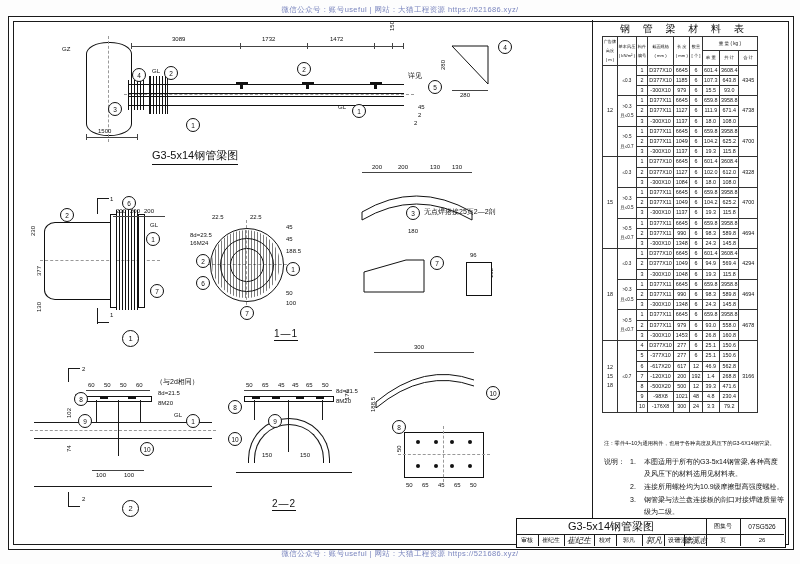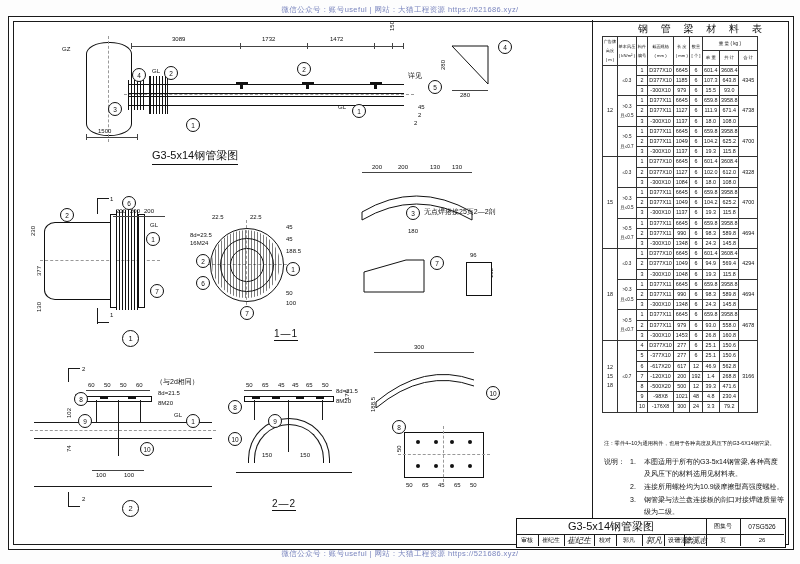--- a/index.html
+++ b/index.html
@@ -45,21 +45,21 @@
   .ell{position:absolute;border:1px solid #111;border-radius:50%;background:#fff;}
   .arcbox{position:absolute;border:1px solid #111;border-bottom:none;
           border-radius:140px 140px 0 0;background:transparent;}
   .tri{position:absolute;width:0;height:0;}
 
   
   .mtbl{position:absolute;border-collapse:collapse;font-size:5.4px;background:#fff;}
   .mtbl td,.mtbl th{border:.6px solid #333;text-align:center;padding:0;
                     height:9.2px;line-height:9.2px;font-weight:normal;}
   .mtbl th{font-size:5.4px;}
-  .tbl-title{position:absolute;font-size:10px;letter-spacing:5px;white-space:nowrap;margin-left:18px;}
+  .tbl-title{position:absolute;font-size:10px;letter-spacing:5px;white-space:nowrap;}
 
   
   .notes{position:absolute;font-size:7px;line-height:12px;color:#111;}
   .notes .n-row{display:flex;margin-bottom:1px;}
   .notes .n-i{width:14px;flex:none;}
   .tbl-note{position:absolute;font-size:5.3px;white-space:nowrap;}
 
   
   .tb{position:absolute;border:1px solid #111;background:#fff;}
   .tb-main{position:absolute;display:flex;align-items:center;justify-content:center;

